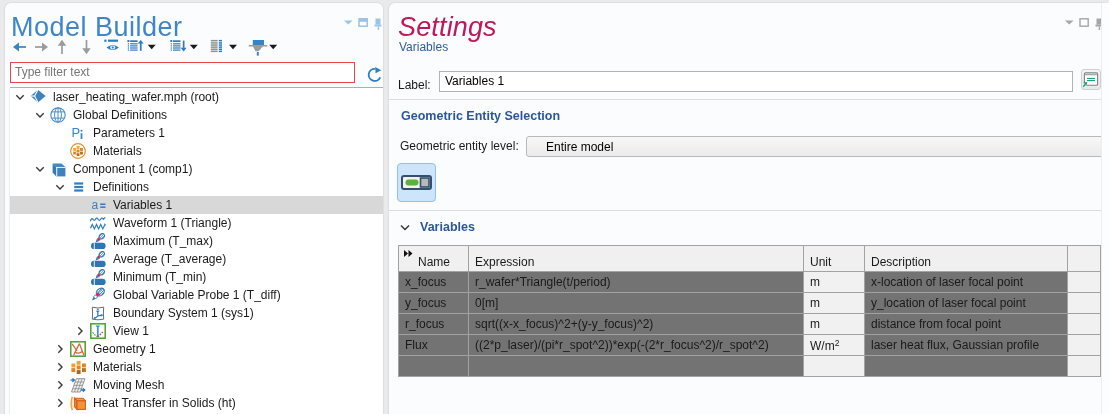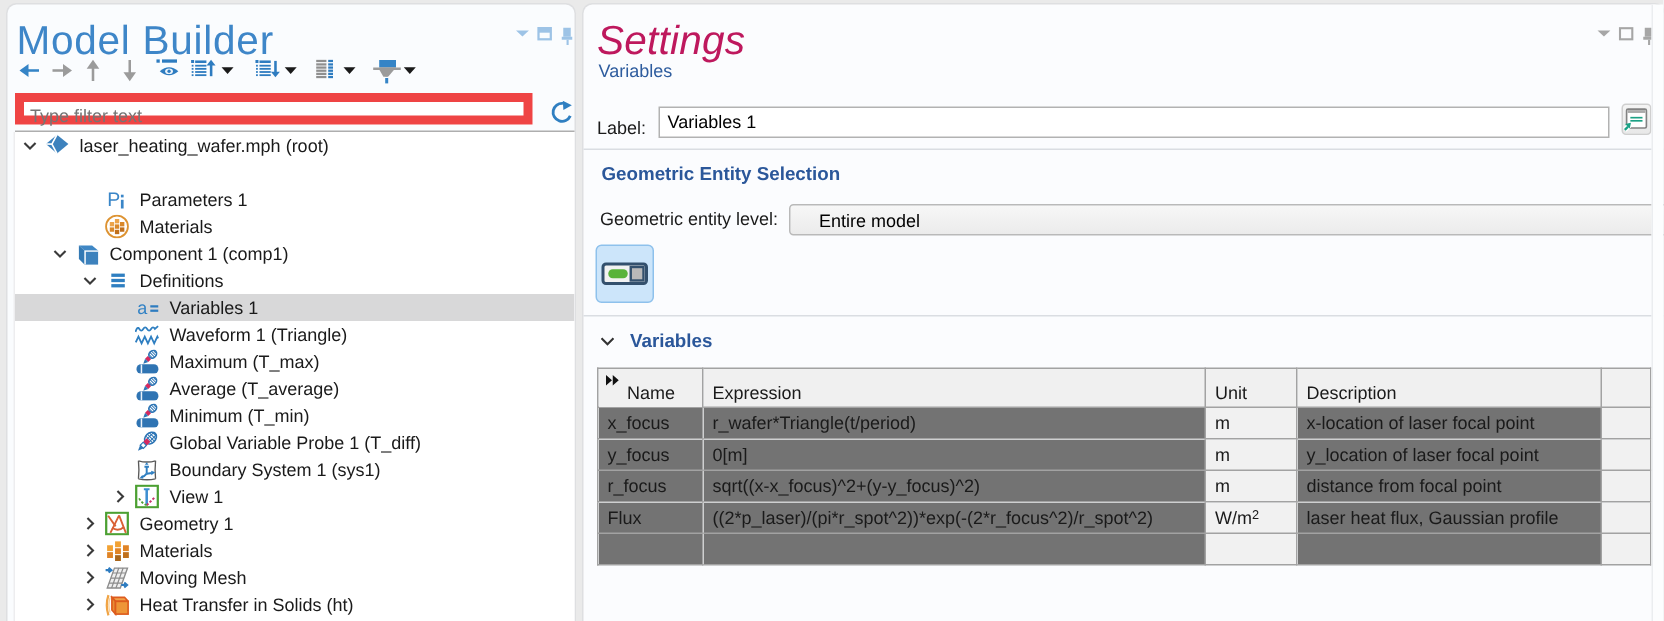--- a/index.html
+++ b/index.html
@@ -6,21 +6,21 @@
 html,body { width:1109px; height:414px; overflow:hidden; }
 body { background:#eaeaea; font-family:"Liberation Sans", sans-serif; font-size:12px; color:#1a1a1a; position:relative; }
 .panel { position:absolute; top:3px; bottom:0; background:#fafcfe; border-radius:6px 6px 0 0; box-shadow:0 0 0 1px rgba(120,130,150,0.10); }
 #lp { left:5px; width:378px; }
 #rp { left:389px; width:720px; background:#fbfcfe; }
 .abs { position:absolute; }
 .title { font-size:27px; }
 #lp .title { color:#3e86c8; left:6px; top:9px; letter-spacing:0.5px; }
 #rp .title { color:#be185d; left:9px; top:9px; letter-spacing:0.15px;font-style:italic; }
 #rp .subtitle { color:#2e5c9e; left:10px; top:37px; font-size:12px; }
-#filter { left:5px; top:59px; width:345px; height:21px; border:6px solid #ef4444; background:#fff; color:#757575; font-size:12px; line-height:19px; padding-left:4px; }
+#filter { left:5px; top:59px; width:345px; height:21px; border:1px solid #ef4444; background:#fff; color:#757575; font-size:12px; line-height:19px; padding-left:4px; }
 #tree { left:5px; top:85px; right:0; bottom:0; background:#fff; overflow:hidden; }
 .trow { position:absolute; left:0; right:0; height:18px; }
 .trow.sel { background:#d8d8d9; }
 .trow .txt { position:absolute; top:0; height:18px; line-height:18px; white-space:nowrap; }
 .trow .ico { position:absolute; top:1px; width:16px; height:16px; }
 .trow .chev { position:absolute; top:1px; width:16px; height:16px; }
 .trow .ico svg, .trow .chev svg { display:block; }
 .it { }
 label.fl { position:absolute; font-size:12px; color:#1a1a1a; }
 #labelinput { left:50px; top:68px; width:634px; height:21px; border:1px solid #b2b2b2; background:#fff; font-size:12px; line-height:19px; padding-left:5px; color:#000; }
@@ -145,20 +145,35 @@
         </span>
         <span class="ico" style="left:20px">
           <svg width="16" height="16" viewBox="0 0 16 16">
             <g>
 <polygon points="8,0.8 15.6,7 8,13.4 0.6,7" fill="#3d82bd"></polygon>
 <path d="M8 0.8 L4.6 7.1 M0.6 7 L4.6 7.1 M4.6 7.1 L8 13.4" stroke="#fff" stroke-width="1.1" fill="none"></path>
 </g>
           </svg>
         </span>
         <span class="txt" style="left:43px">laser_heating_wafer.mph <span class="it">(root)</span></span>
+      </div>
+<div class="trow" style="top:18px">
+        <span class="chev" style="left:22px">
+          <svg width="16" height="16" viewBox="0 0 16 16">
+            <path d="M4.3 6.3 L8 10 L11.7 6.3" fill="none" stroke="#3a3a3a" stroke-width="1.4"></path>
+          </svg>
+        </span>
+        <span class="ico" style="left:40px">
+          <svg width="16" height="16" viewBox="0 0 16 16">
+<circle cx="8" cy="8" r="7.2" fill="none" stroke="#4a90c4" stroke-width="1.15"></circle>
+<ellipse cx="8" cy="8" rx="3.4" ry="7.2" fill="none" stroke="#4a90c4" stroke-width="1"></ellipse>
+<path d="M8 0.8 L8 15.2 M1.6 4.9 L14.4 4.9 M1.6 11.1 L14.4 11.1" stroke="#4a90c4" stroke-width="1" fill="none"></path>
+</svg>
+        </span>
+        <span class="txt" style="left:63px">Global Definitions</span>
       </div>
 <div class="trow" style="top:36px">
         <span class="ico" style="left:60px">
           <svg width="16" height="16" viewBox="0 0 16 16">
 <text x="1.5" y="12" font-family="Liberation Sans" font-size="13" fill="#3a86c8">P</text>
 <rect x="10.6" y="4.8" width="1.8" height="1.8" fill="#3a86c8"></rect>
             <rect x="10.6" y="8.2" width="1.8" height="5.8" fill="#3a86c8"></rect>
 </svg>
         </span>
         <span class="txt" style="left:83px">Parameters 1</span>

